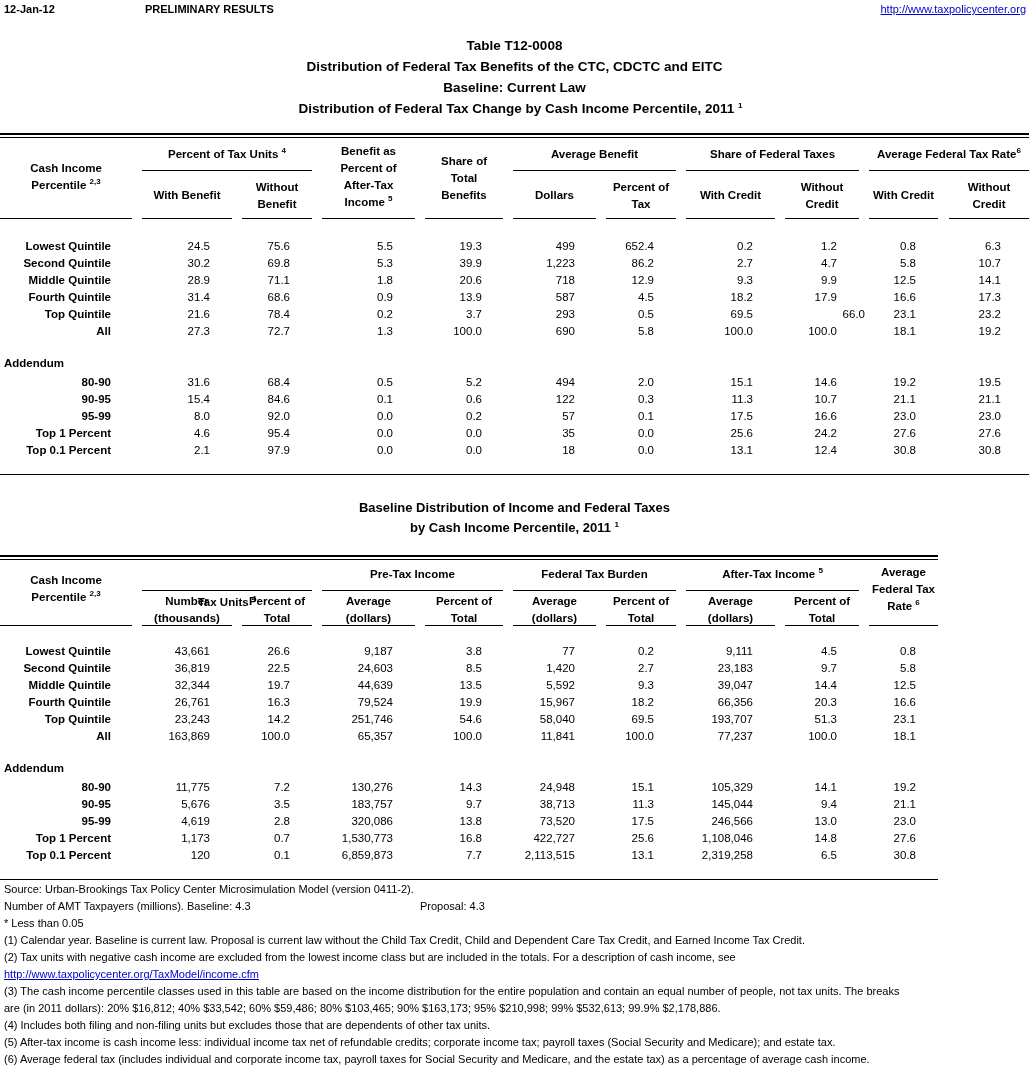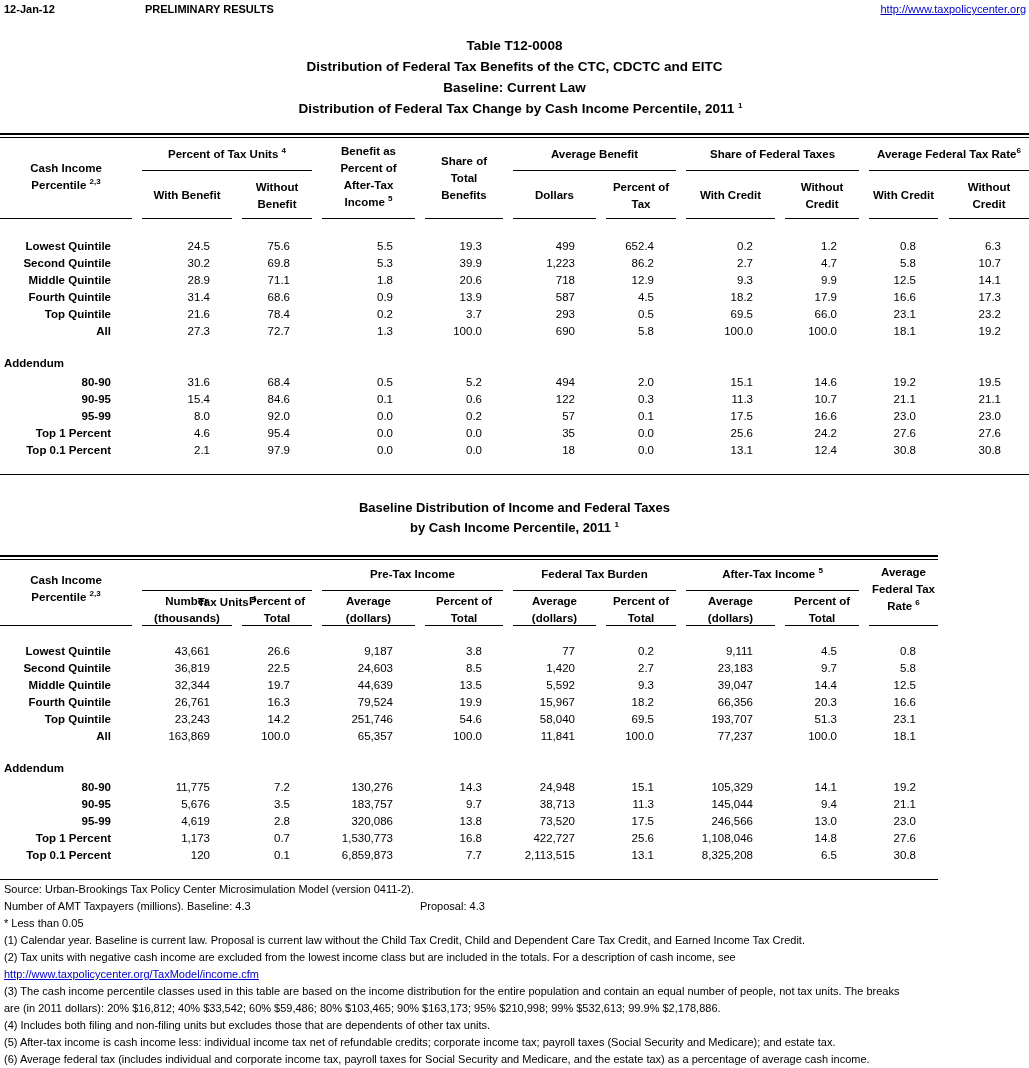--- a/index.html
+++ b/index.html
@@ -152,21 +152,21 @@
     </div>
     <div class="abs" style="left: 0px; width: 1029px; height: 17px; top: 68px;">
       <div class="abs lbl" style="left: 0px; width: 111px; top: 0px;">Top Quintile</div>
       <div class="abs cell" style="left: 110px; width: 100px; top: 0px;">21.6</div>
       <div class="abs cell" style="left: 190px; width: 100px; top: 0px;">78.4</div>
       <div class="abs cell" style="left: 293px; width: 100px; top: 0px;">0.2</div>
       <div class="abs cell" style="left: 382px; width: 100px; top: 0px;">3.7</div>
       <div class="abs cell" style="left: 475px; width: 100px; top: 0px;">293</div>
       <div class="abs cell" style="left: 554px; width: 100px; top: 0px;">0.5</div>
       <div class="abs cell" style="left: 653px; width: 100px; top: 0px;">69.5</div>
-      <div class="abs cell" style="left: 737px; width: 100px; top: 0px;">66.0</div>
+      <div class="abs cell" style="left: 737px; width: 100px; top: 0px; padding-left: 28px;">66.0</div>
       <div class="abs cell" style="left: 816px; width: 100px; top: 0px;">23.1</div>
       <div class="abs cell" style="left: 901px; width: 100px; top: 0px;">23.2</div>
     </div>
     <div class="abs" style="left: 0px; width: 1029px; height: 17px; top: 85px;">
       <div class="abs lbl" style="left: 0px; width: 111px; top: 0px;">All</div>
       <div class="abs cell" style="left: 110px; width: 100px; top: 0px;">27.3</div>
       <div class="abs cell" style="left: 190px; width: 100px; top: 0px;">72.7</div>
       <div class="abs cell" style="left: 293px; width: 100px; top: 0px;">1.3</div>
       <div class="abs cell" style="left: 382px; width: 100px; top: 0px;">100.0</div>
       <div class="abs cell" style="left: 475px; width: 100px; top: 0px;">690</div>
@@ -447,21 +447,21 @@
       <div class="abs cell" style="left: 816px; width: 100px; top: 0px;">27.6</div>
     </div>
     <div class="abs" style="left: 0px; width: 1029px; height: 17px; top: 68px;">
       <div class="abs lbl" style="left: 0px; width: 111px; top: 0px;">Top 0.1 Percent</div>
       <div class="abs cell" style="left: 110px; width: 100px; top: 0px;">120</div>
       <div class="abs cell" style="left: 190px; width: 100px; top: 0px;">0.1</div>
       <div class="abs cell" style="left: 293px; width: 100px; top: 0px;">6,859,873</div>
       <div class="abs cell" style="left: 382px; width: 100px; top: 0px;">7.7</div>
       <div class="abs cell" style="left: 475px; width: 100px; top: 0px;">2,113,515</div>
       <div class="abs cell" style="left: 554px; width: 100px; top: 0px;">13.1</div>
-      <div class="abs cell" style="left: 653px; width: 100px; top: 0px;">8,325,208</div>
+      <div class="abs cell" style="left: 653px; width: 100px; top: 0px;">2,319,258</div>
       <div class="abs cell" style="left: 737px; width: 100px; top: 0px;">6.5</div>
       <div class="abs cell" style="left: 816px; width: 100px; top: 0px;">30.8</div>
     </div>
   </div>
 
 <div class="abs rule" style="left:0; top:879px; width:938px; border-top-width:1px;"></div>
 
 <div class="abs foot" style="top:881px;">Source: Urban-Brookings Tax Policy Center Microsimulation Model (version 0411-2).</div>
 <div class="abs foot" style="top:898px;">Number of AMT Taxpayers (millions).  Baseline: 4.3</div>
 <div class="abs foot" style="top:898px; left:420px;">Proposal: 4.3</div>

